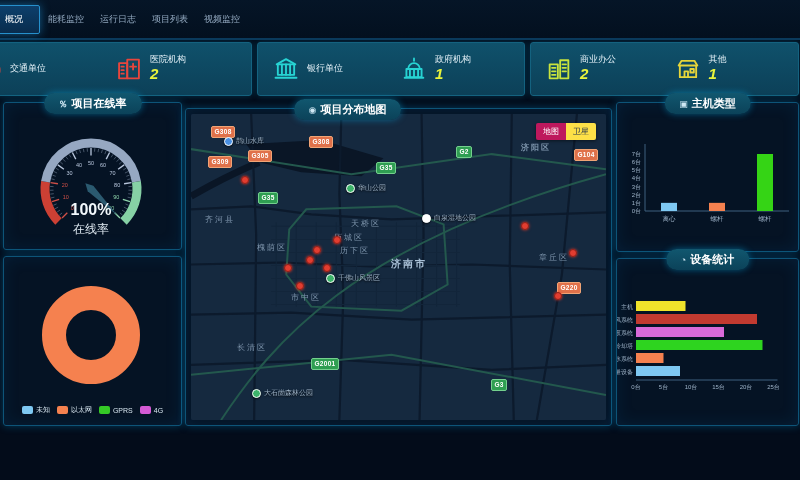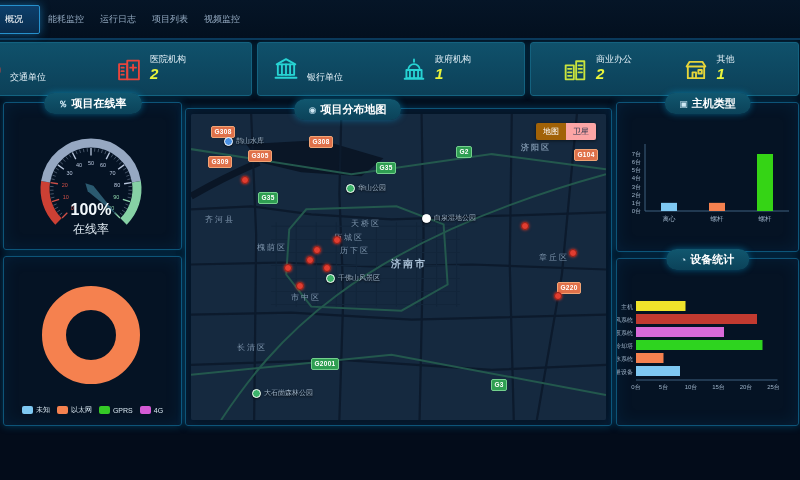--- a/index.html
+++ b/index.html
@@ -16,21 +16,21 @@
               padding:7px 16px 7px 22px;border-radius:2px}
   .title-box{position:absolute;left:258px;top:0;width:264px;height:35px;
              background:#051a30;border:1px solid #155a85;border-top:none;
              display:flex;align-items:center;justify-content:center;
              font-size:13px;font-weight:bold;color:#f2f7fb;letter-spacing:1px;
              box-shadow:0 3px 10px rgba(20,130,200,.35)}
   
   .card{position:absolute;top:42px;height:52px;background:linear-gradient(180deg,#0f516b,#0c4058);
         border:1px solid #14627f;border-radius:3px;box-shadow:0 0 7px rgba(0,190,255,.22);
         display:flex;align-items:center}
-  .citem{display:flex;align-items:flex-end;gap:7px;width:50%;padding-left:4px}
+  .citem{display:flex;align-items:center;gap:7px;width:50%;padding-left:4px}
   .cicon{width:28px;height:28px;flex:0 0 28px}
   .cicon svg{width:28px;height:28px;fill:none;stroke:currentColor;stroke-width:1.6;
              stroke-linecap:round;stroke-linejoin:round}
   .red{color:#e8453c}.cyan{color:#27d3d3}.lime{color:#c9e43d}.yel{color:#e6d53a}
   .ctxt{display:flex;flex-direction:column;line-height:1.25}
   .clabel{font-size:9px;color:#e4f1f8}
   .cval{font-size:15px;font-weight:bold;color:#eaf53c;font-style:italic}
   
   .panel{position:absolute;background:rgba(7,22,40,.72);border:1px solid #0d5478;
          border-radius:3px;box-shadow:0 0 9px rgba(0,160,230,.32),inset 0 0 16px rgba(10,90,150,.18)}
@@ -38,22 +38,22 @@
         background:linear-gradient(180deg,#11576f,#0b4259);border-radius:12px;
         padding:3px 15px;font-size:11px;font-weight:bold;white-space:nowrap;color:#fff;
         box-shadow:0 0 7px rgba(0,190,255,.4);z-index:4}
   .pill .ic{font-size:9px;margin-right:4px;color:#cfe8f4}
   
   .map-area{position:absolute;left:5px;right:5px;top:5px;bottom:5px;overflow:hidden;
             background:#15293f;border-radius:2px}
   .map-toggle{position:absolute;top:9px;right:10px;display:flex;z-index:6;cursor:pointer;
               box-shadow:0 1px 3px rgba(0,0,0,.5)}
   .tg{font-size:8px;padding:3px 7px}
-  .tg.sel{background:#a16207;color:#fff;border-radius:2px 0 0 2px}
-  .tg.unsel{background:#fca5a5;color:#23324a;border-radius:0 2px 2px 0}
+  .tg.sel{background:#be185d;color:#fff;border-radius:2px 0 0 2px}
+  .tg.unsel{background:#fde047;color:#23324a;border-radius:0 2px 2px 0}
   .badge{position:absolute;font-size:6.5px;line-height:1;padding:1.5px 2.5px;border-radius:2px;
          color:#fff;font-weight:bold;letter-spacing:.3px}
   .badge.orange{background:#e0714a;border:1px solid #f0a476}
   .badge.green{background:#2f9e52;border:1px solid #74d08e}
   .district{position:absolute;font-size:8px;color:#7e95ac;letter-spacing:2px;white-space:nowrap}
   .district.city{font-size:10px;color:#a9c0d6;font-weight:bold}
   .poi{position:absolute;display:flex;align-items:center;gap:3px;white-space:nowrap}
   .poi .pdot{width:7px;height:7px;border-radius:50%;border:1px solid #fff;
              box-shadow:0 1px 2px rgba(0,0,0,.6)}
   .poi .plabel{font-size:7px;color:#9fb4c8;text-shadow:0 1px 2px #000}
@@ -128,21 +128,21 @@
           <path d="M8.5 12v7M12 12v7M15.5 12v7"></path>
           <path d="M4 19.5h16"></path>
         </svg></span>
     <span class="ctxt">
         <span class="clabel">政府机构</span>
         <span class="cval">1</span>
       </span>
   </div>
 </div>
 <div class="card" style="left:530px;width:267px">
-  <div class="citem" style="padding-left:30px">
+  <div class="citem" style="padding-left:14px">
     <span class="cicon lime">
       <svg viewBox="0 0 24 24">
           <rect x="4" y="8" width="7" height="12"></rect>
           <rect x="13" y="4.5" width="7" height="15.5"></rect>
           <path d="M6 11h3M6 14h3M6 17h3M15 8h3M15 11h3M15 14h3"></path>
         </svg></span>
     <span class="ctxt">
         <span class="clabel">商业办公</span>
         <span class="cval">2</span>
       </span>

